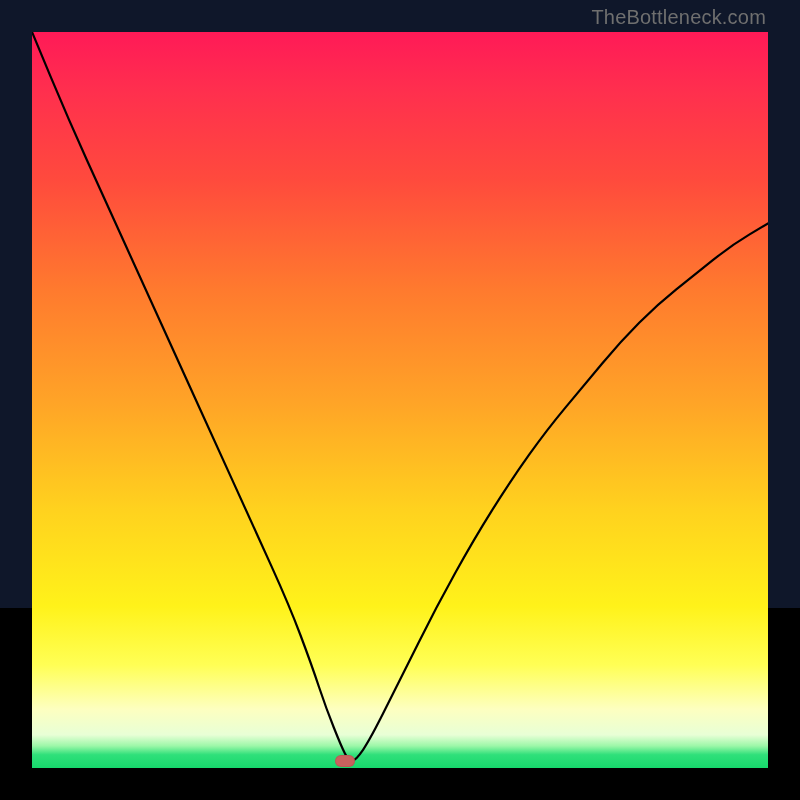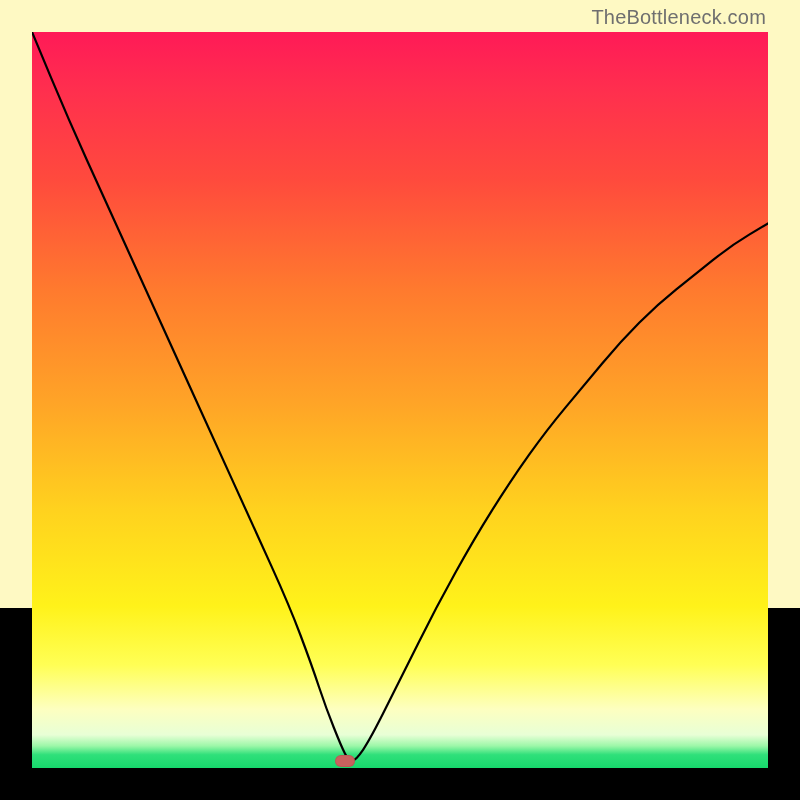--- a/index.html
+++ b/index.html
@@ -10,21 +10,21 @@
     background: #000;
     font-family: Arial, Helvetica, sans-serif;
     overflow: hidden;
   }
   .frame {
     position: absolute;
     top: 0;
     left: 0;
     width: 800px;
     height: 608px;
-    background: #fef9c3;
+    background: #0f172a;
   }
   .plot-area {
     position: absolute;
     top: 32px;
     left: 32px;
     width: 736px;
     height: 736px;
   }
   .gradient-bg {
     position: absolute;

